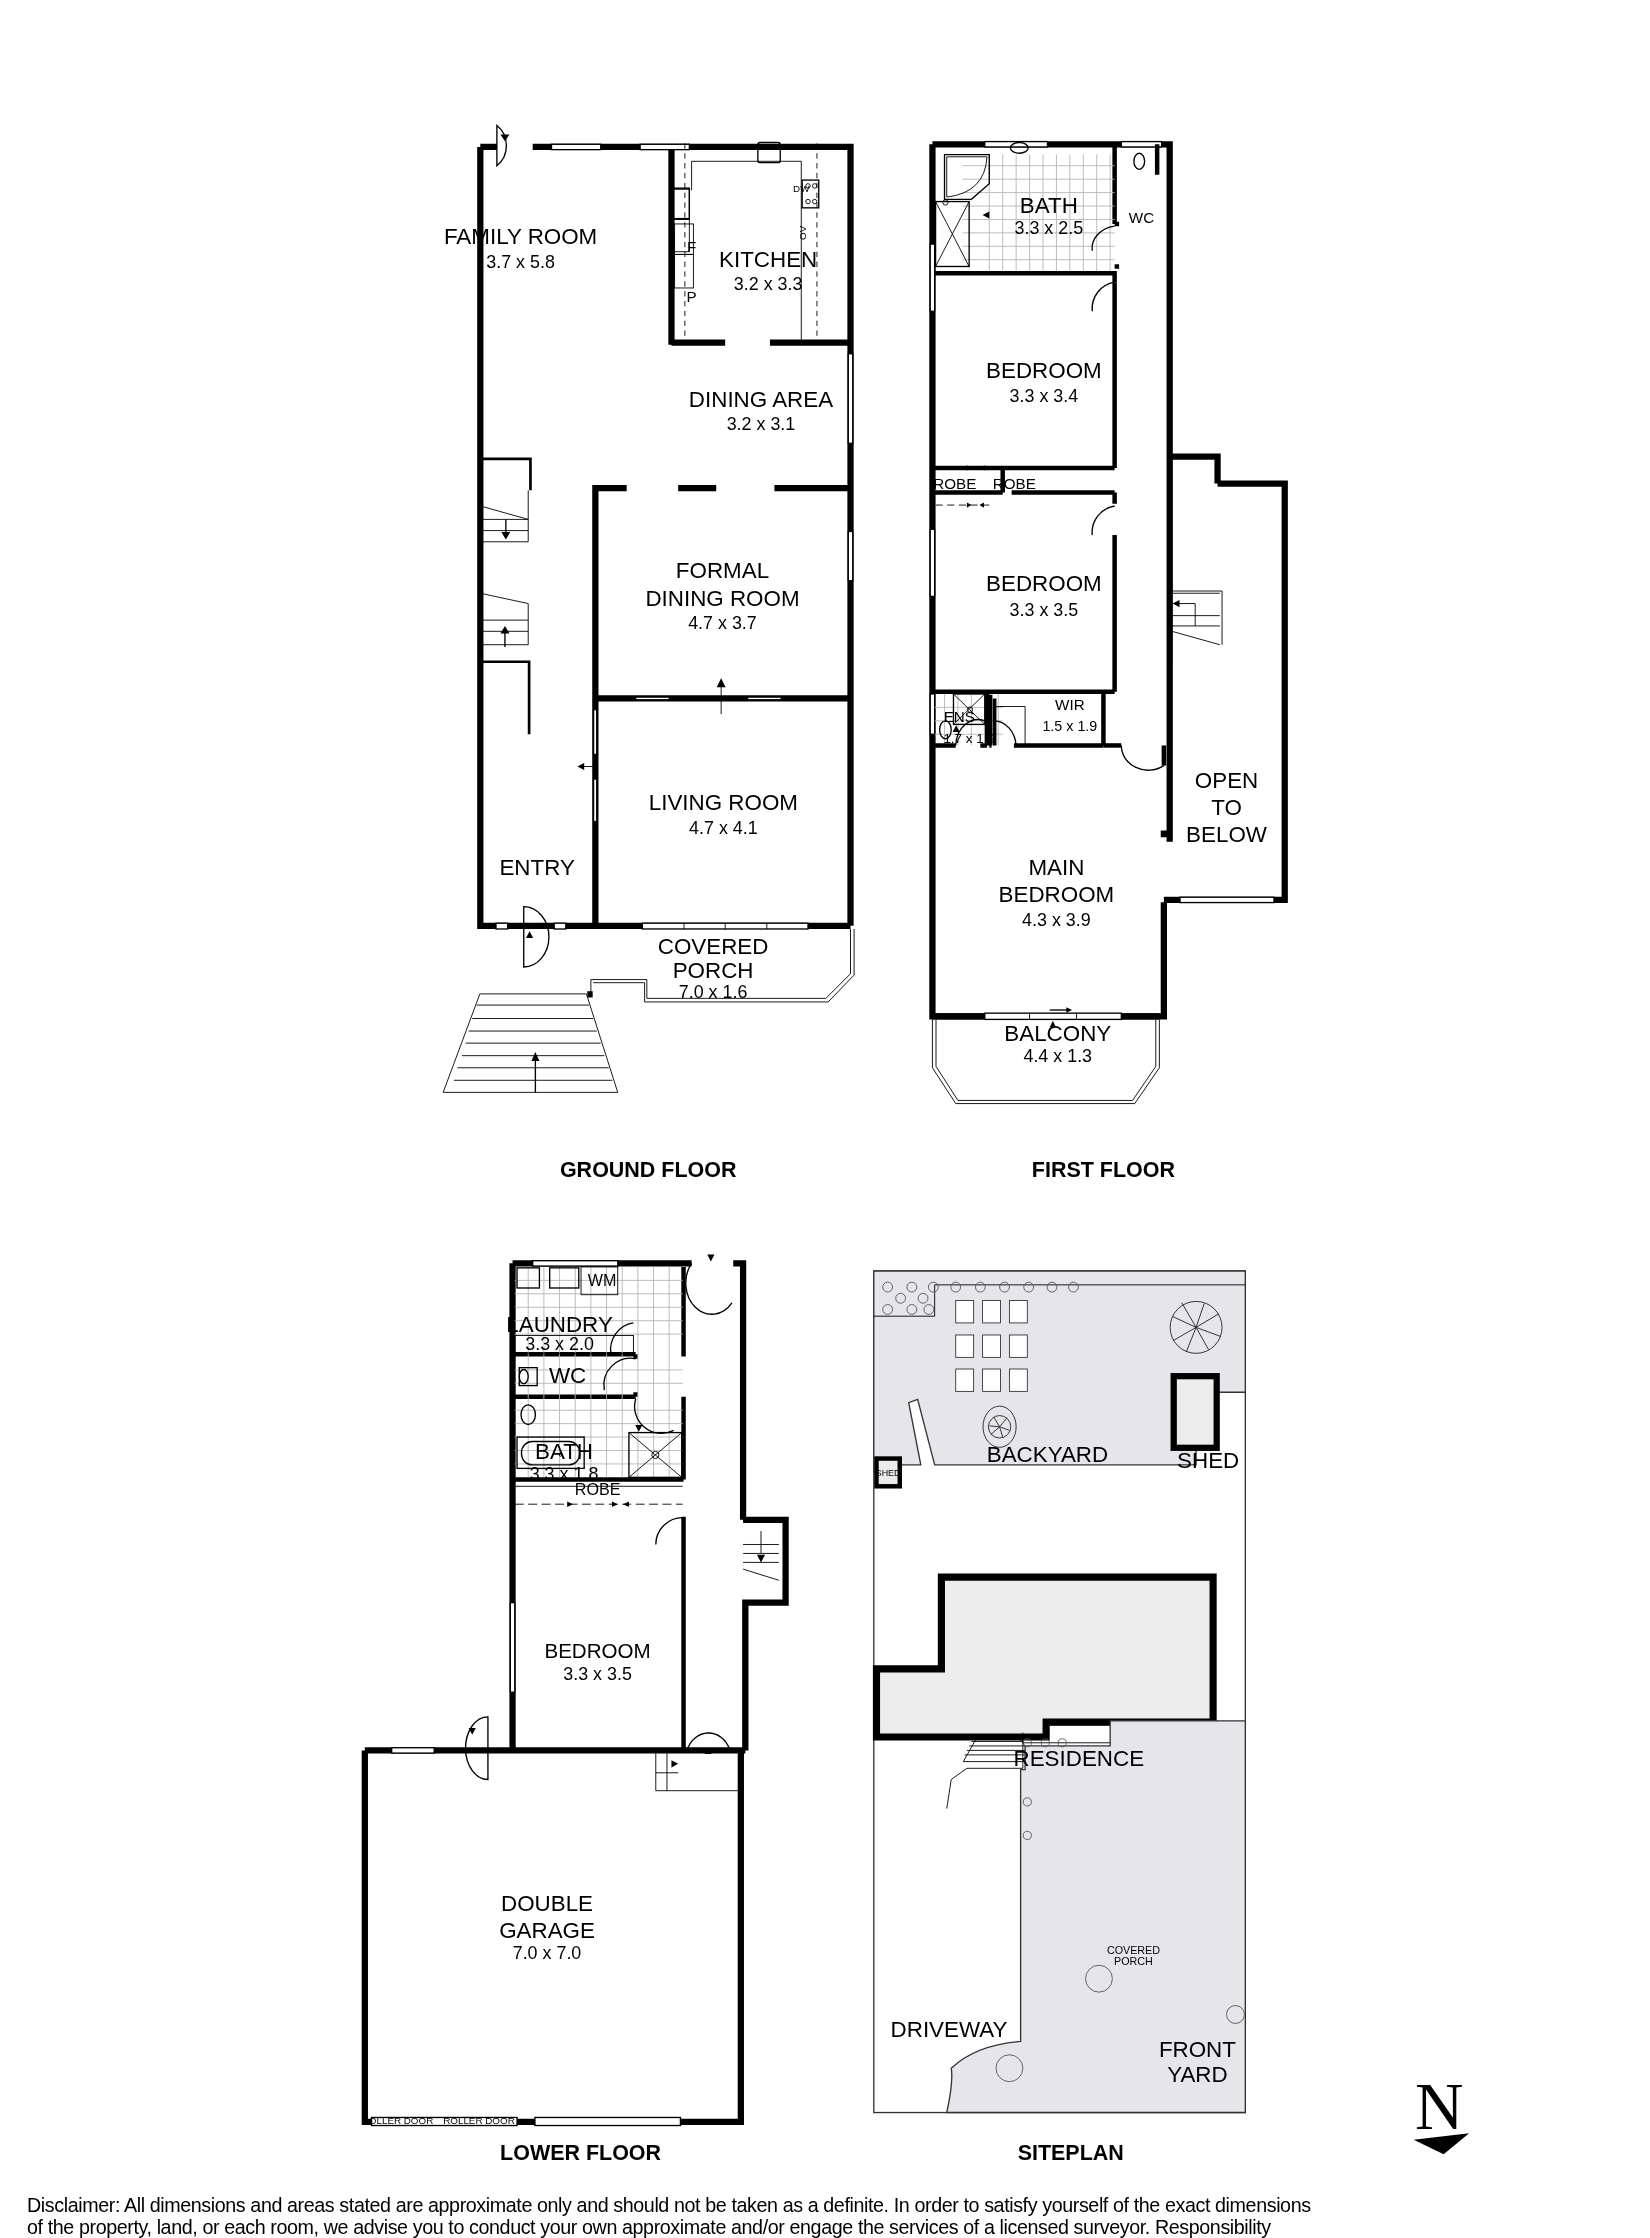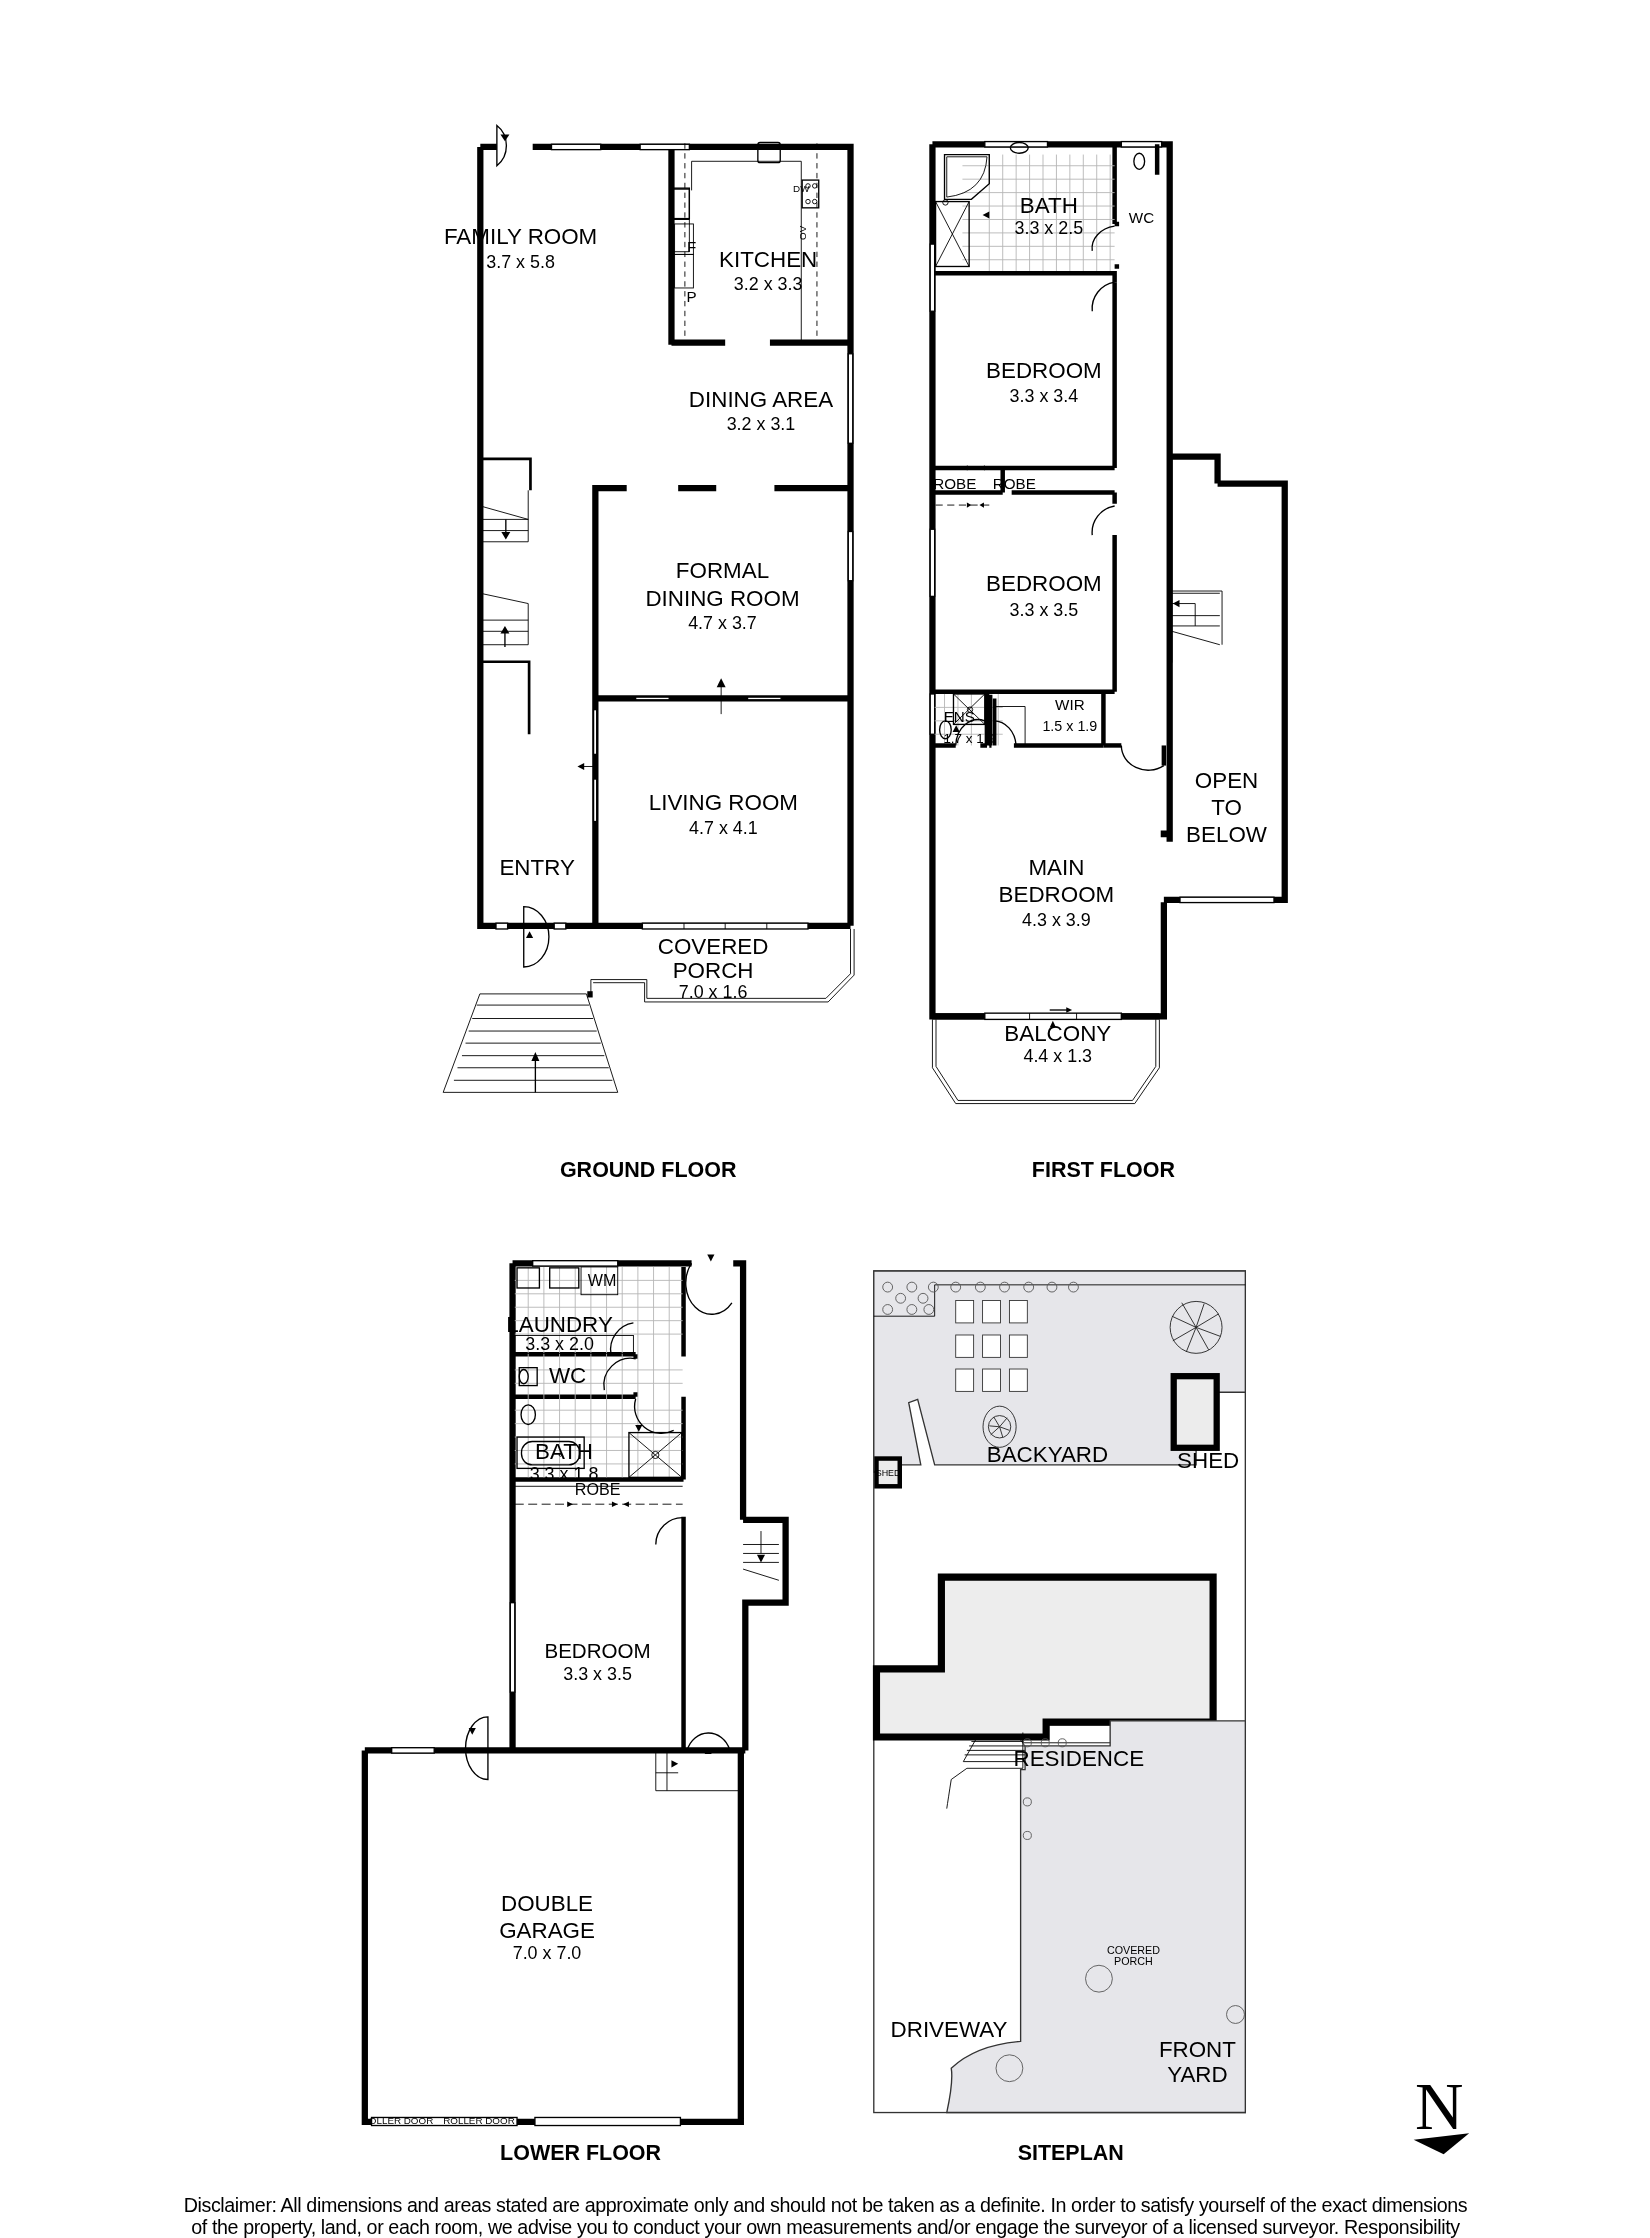--- a/index.html
+++ b/index.html
@@ -12,21 +12,21 @@
   .tiny{font-size:22px;text-anchor:middle;}
   .floor-title{font-size:48px;font-weight:bold;text-anchor:middle;}
   .wall{fill:none;stroke:#000;stroke-width:14;stroke-linejoin:miter;}
   .thin{fill:none;stroke:#000;stroke-width:3;}
   .hair{fill:none;stroke:#000;stroke-width:2;}
   .tile{stroke:#b5b5b5;stroke-width:2;}
   .win{fill:#fff;stroke:#000;stroke-width:3;}
   .yard{fill:#e6e6ea;stroke:#333;stroke-width:3;}
   .res{fill:#ededed;stroke:#000;stroke-width:16;}
   .north{font-family:"Liberation Serif",serif;font-size:150px;text-anchor:middle;}
-  #disclaimer{position:absolute;left:27px;width:1597px;top:2194px;text-align:center;font-size:19.7px;line-height:22.4px;letter-spacing:-0.4px;}
+  #disclaimer{position:absolute;left:27px;width:1597px;top:2194px;font-size:19.7px;line-height:22.4px;letter-spacing:-0.4px;}
   #disclaimer div{white-space:nowrap;}
 </style>
 </head>
 <body>
 
 <svg id="plan" viewBox="0 0 3686 5238" xmlns="http://www.w3.org/2000/svg">
 
   <g>
 
     <path class="wall" d="M1073 328 L1073 2075 M1073 328 L1110 328 M1190 328 L1900 328 L1900 2068 M1500 328 L1500 770"></path>
@@ -370,16 +370,16 @@
   </g>
 
   <g>
     <text class="north" x="3215" y="4755">N</text>
     <polygon points="3158,4780 3282,4765 3225,4812" fill="#000"></polygon>
   </g>
 </svg>
 
 <div id="disclaimer">
   <div>Disclaimer: All dimensions and areas stated are approximate only and should not be taken as a definite. In order to satisfy yourself of the exact dimensions</div>
-  <div>of the property, land, or each room, we advise you to conduct your own measurements and/or engage the surveyor of a licensed surveyor. Responsibility</div>
+  <div>of the property, land, or each room, we advise you to conduct your own approximate and/or engage the services of a licensed surveyor. Responsibility</div>
 
 </div>
 
 
 </body></html>

